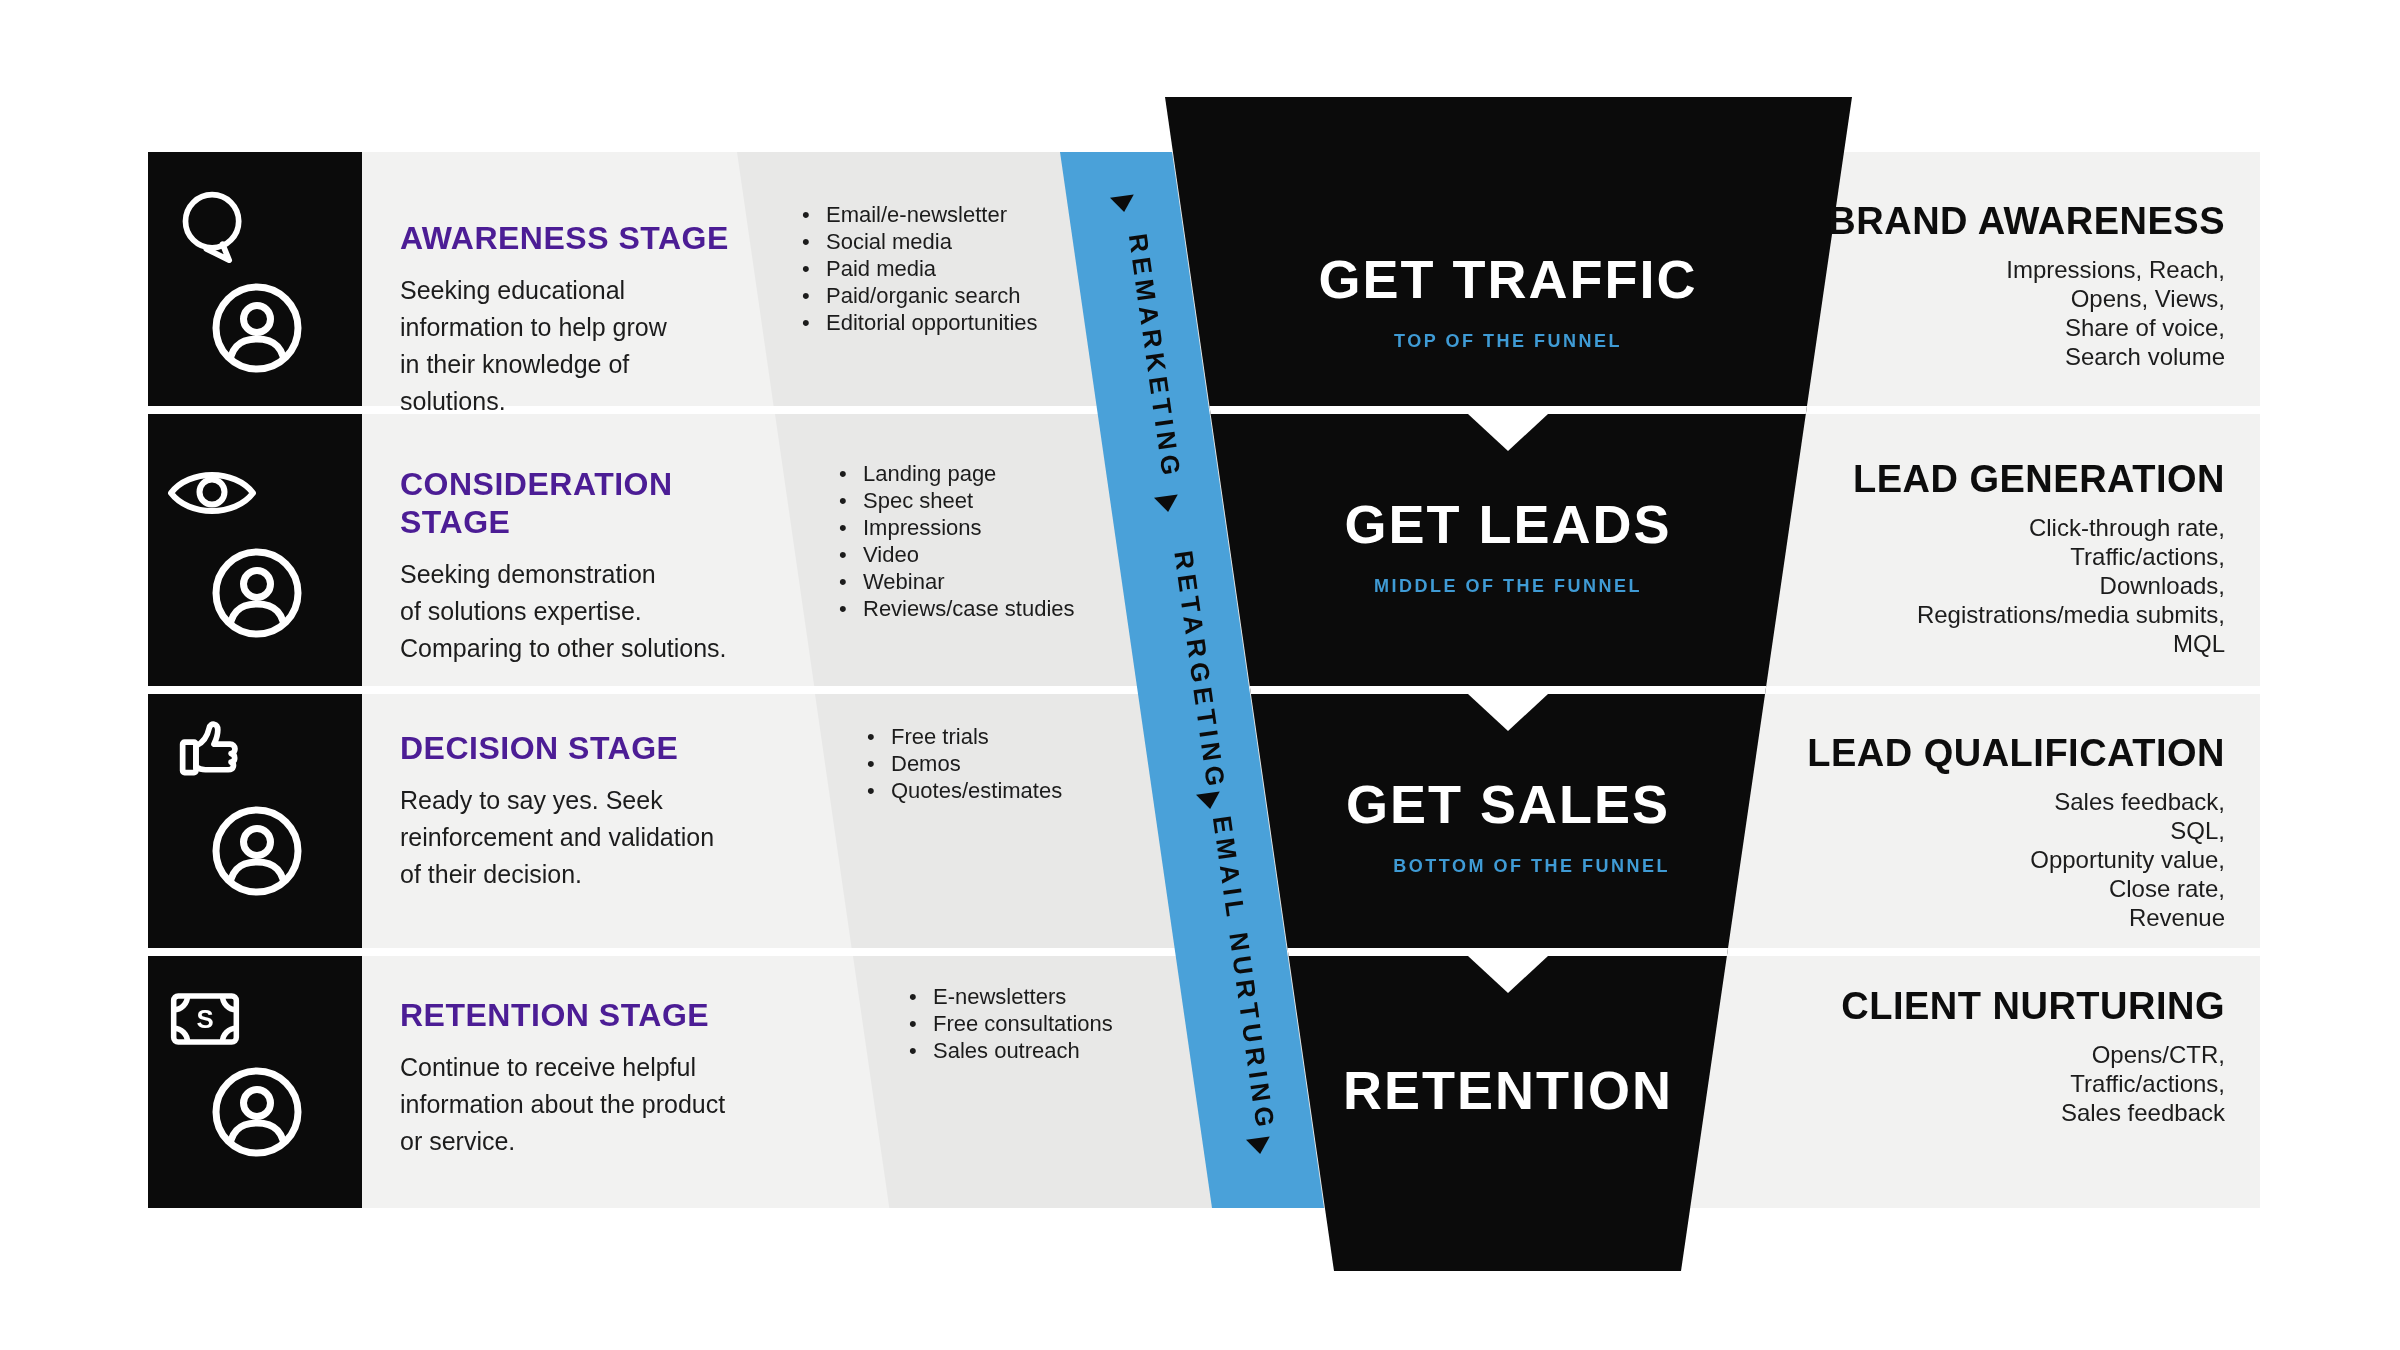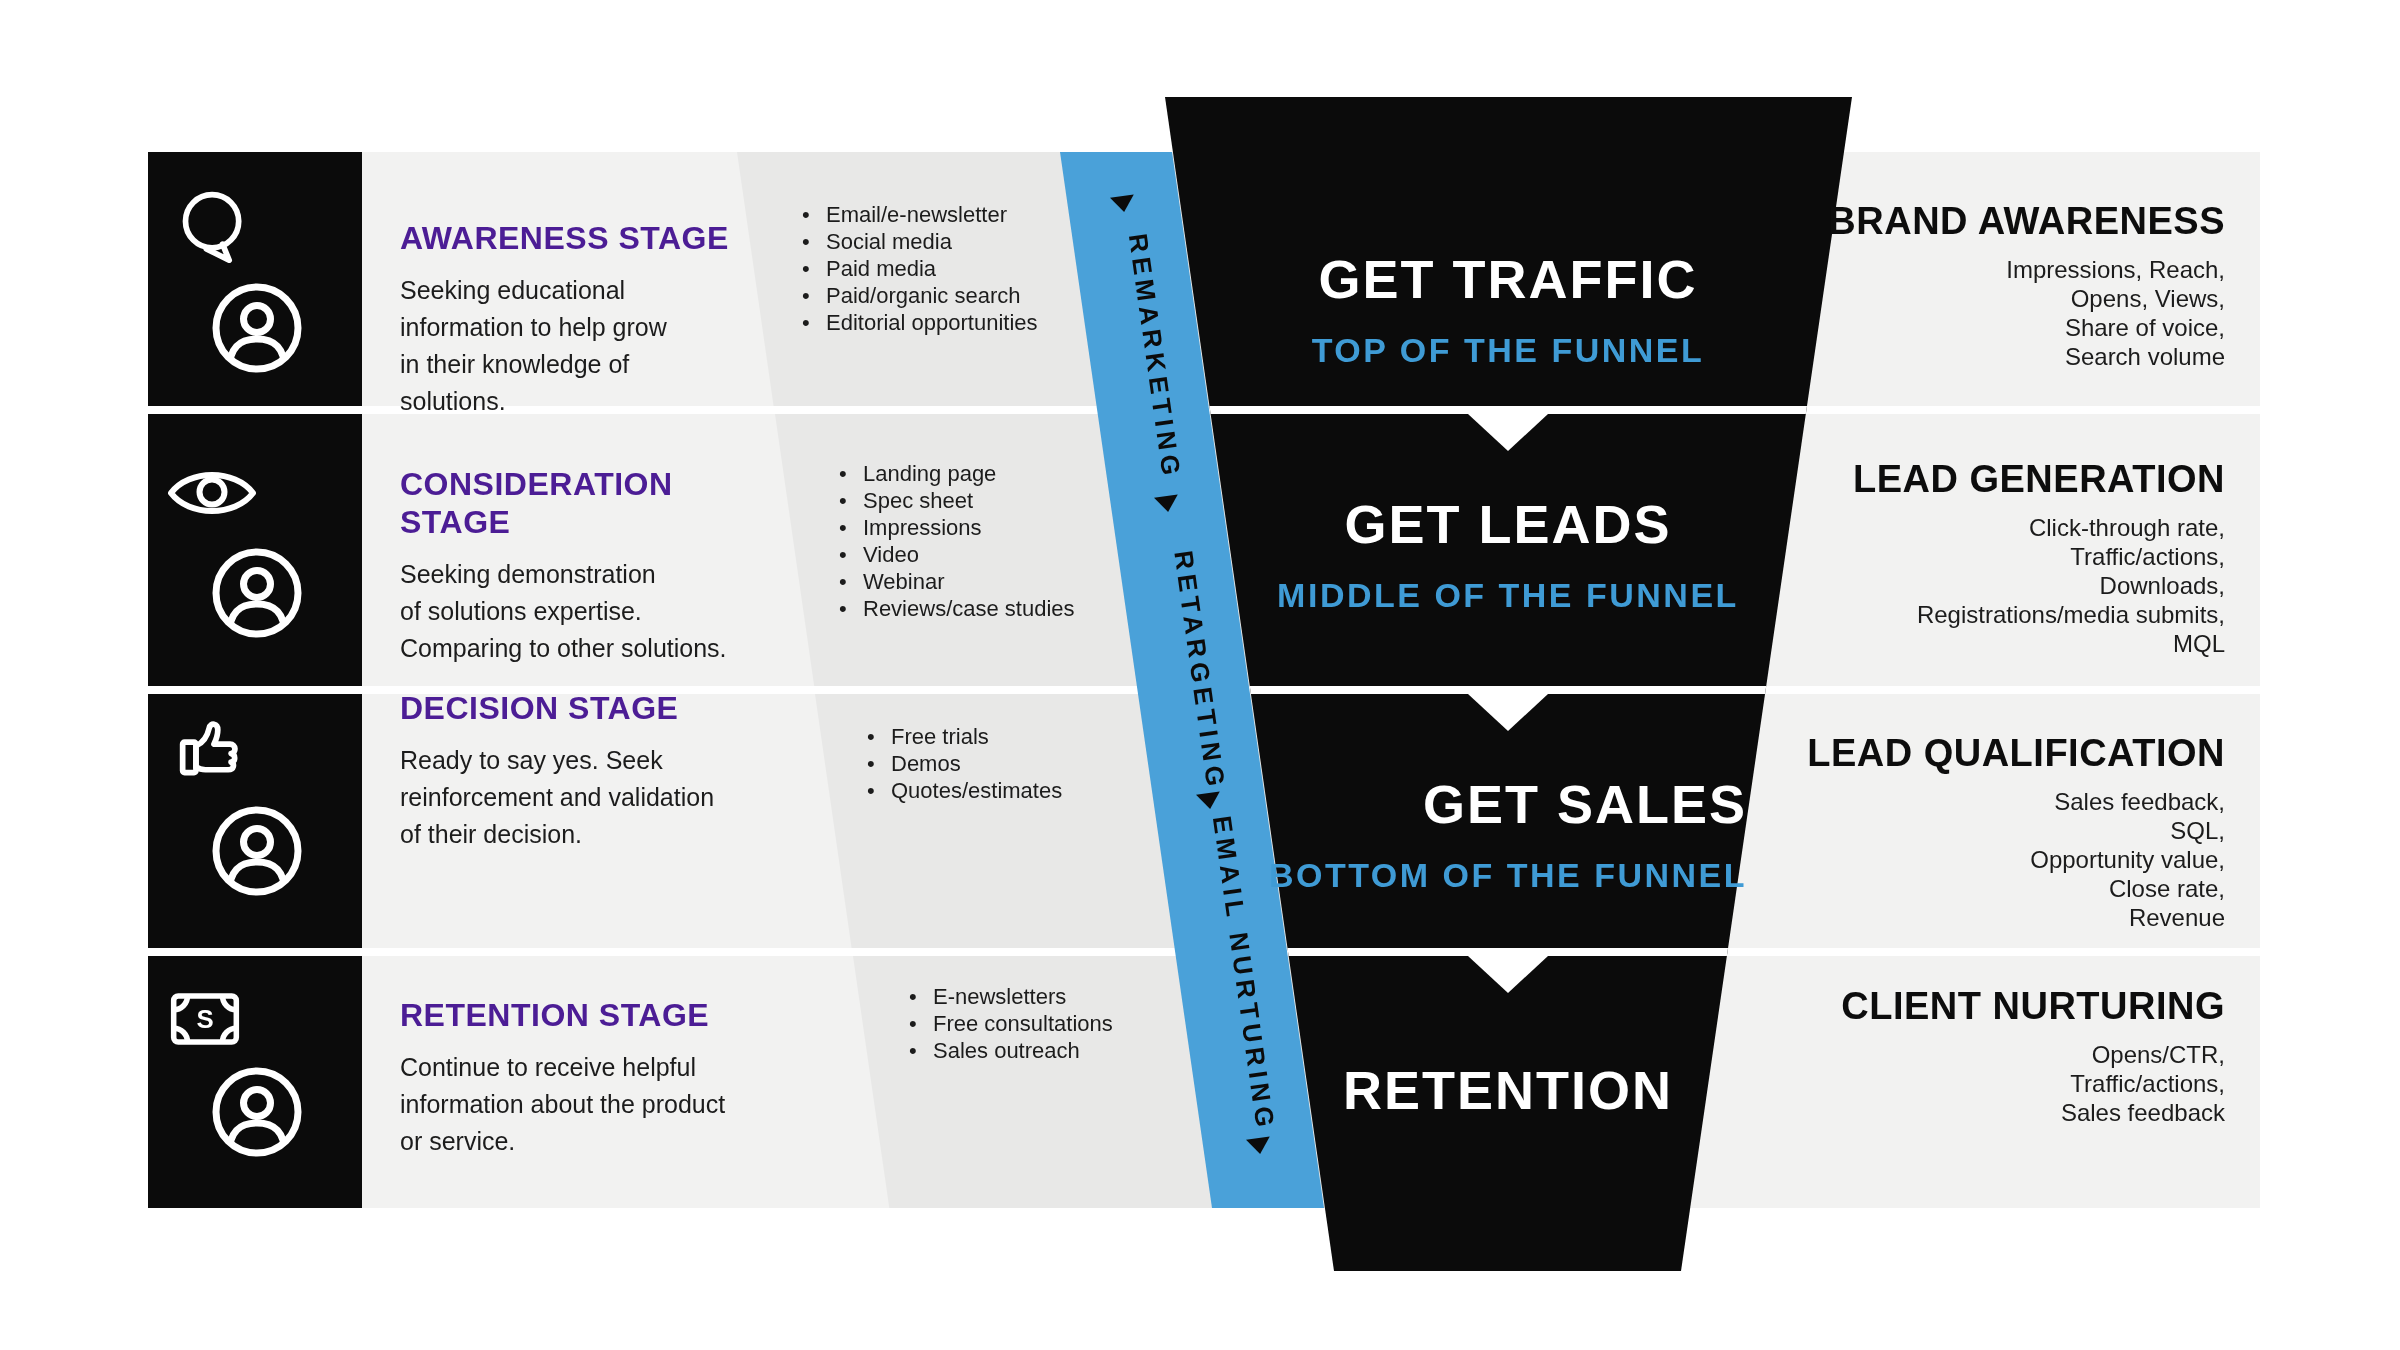--- a/index.html
+++ b/index.html
@@ -15,21 +15,21 @@
   .desc-title{font-size:32px;line-height:38px;font-weight:bold;letter-spacing:.5px;color:#4c1d95;white-space:pre-line;}
   .desc-body{margin-top:15px;font-size:25px;line-height:37px;color:#1c1c1c;white-space:pre-line;}
   .bullets{position:absolute;list-style:none;margin:0;padding:0;font-size:22px;line-height:27px;color:#1c1c1c;}
   .bullets li{position:relative;padding-left:26px;}
   .bullets li::before{content:"\2022";position:absolute;left:2px;}
   .metrics{position:absolute;left:1700px;width:525px;text-align:right;}
   .metrics-title{font-size:38px;font-weight:bold;letter-spacing:.5px;color:#0d0d0d;}
   .metrics-values{margin-top:12px;font-size:24px;line-height:29px;color:#1c1c1c;white-space:pre-line;}
   .funnel-label{position:absolute;left:1508px;transform:translateX(-50%);text-align:center;white-space:nowrap;}
   .funnel-title{font-size:54px;line-height:56px;font-weight:bold;letter-spacing:2px;color:#ffffff;}
-  .funnel-sub{margin-top:24px;font-size:34px;font-weight:bold;letter-spacing:2.5px;color:#3f9bd5;}
+  .funnel-sub{margin-top:24px;font-size:18px;font-weight:bold;letter-spacing:2.5px;color:#3f9bd5;}
   .band-label{font-family:"Liberation Sans",sans-serif;font-size:26px;font-weight:bold;letter-spacing:5px;fill:#0b0b0b;}
   svg.shapes{position:absolute;left:0;top:0;}
   .icon{position:absolute;}
 </style>
 </head>
 <body>
 
 <div id="stage">
 
   <svg width="0" height="0" style="position:absolute" aria-hidden="true">
@@ -153,21 +153,21 @@
 in their knowledge of
 solutions.</div>
   </div>
   <div class="desc-text" style="top:465px;">
     <div class="desc-title">CONSIDERATION
 STAGE</div>
     <div class="desc-body">Seeking demonstration
 of solutions expertise.
 Comparing to other solutions.</div>
   </div>
-  <div class="desc-text" style="top:689px;">
+  <div class="desc-text" style="top:729px;">
     <div class="desc-title">DECISION STAGE</div>
     <div class="desc-body">Ready to say yes. Seek
 reinforcement and validation
 of their decision.</div>
   </div>
   <div class="desc-text" style="top:996px;">
     <div class="desc-title">RETENTION STAGE</div>
     <div class="desc-body">Continue to receive helpful
 information about the product
 or service.</div>

